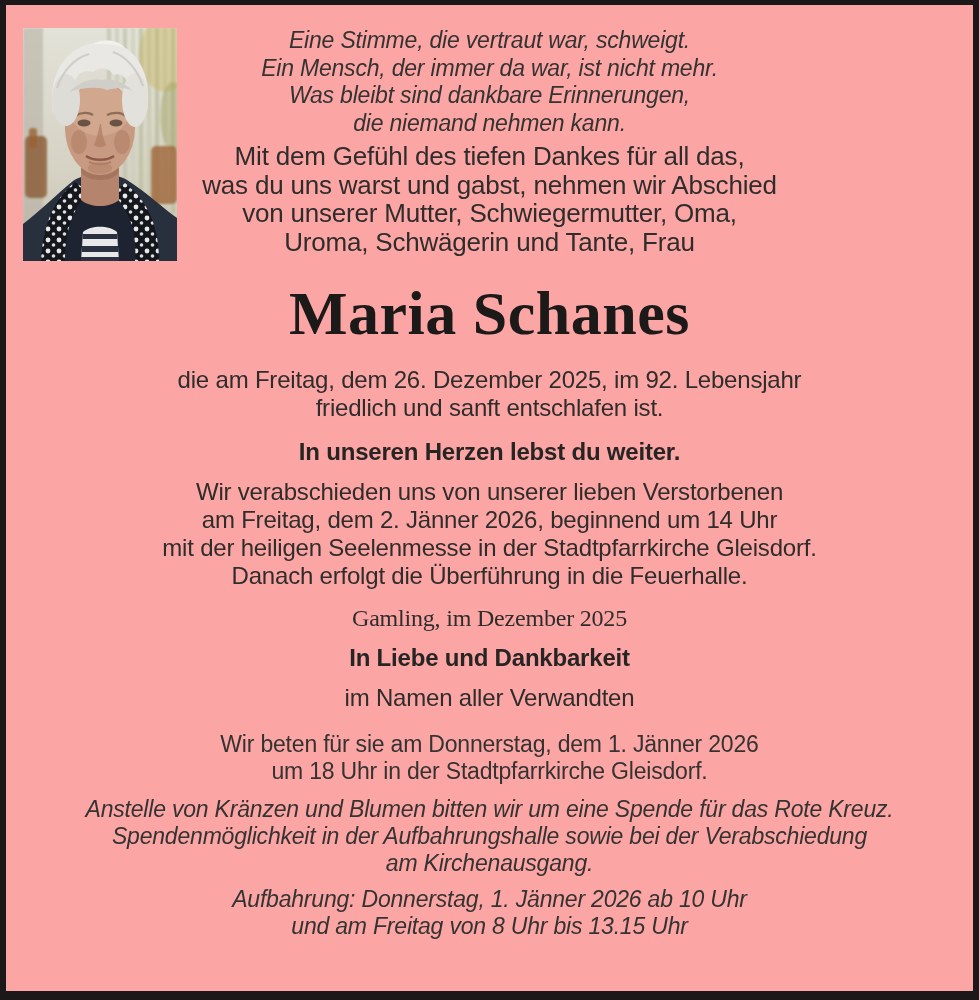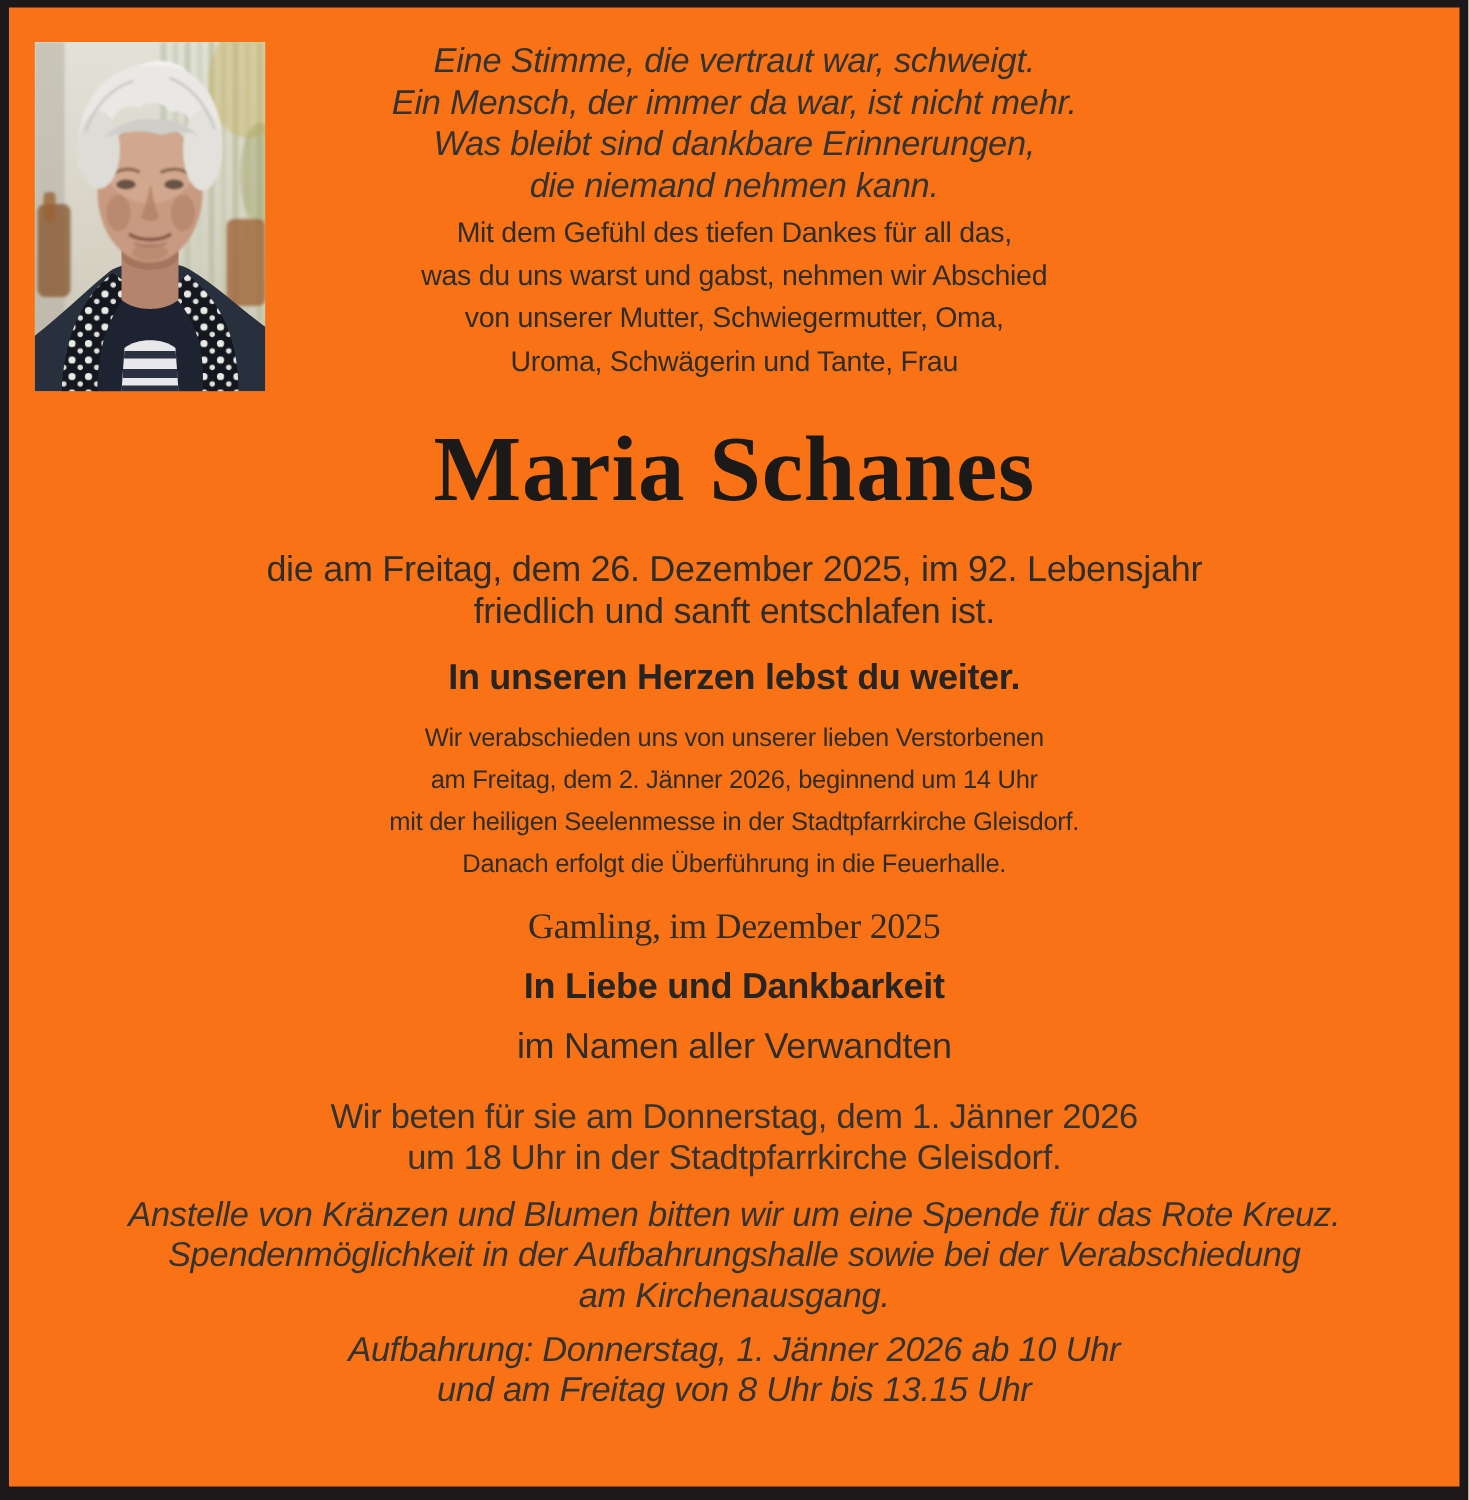--- a/index.html
+++ b/index.html
@@ -7,21 +7,21 @@
   .page {
     position:relative;
     width:979px; height:1000px;
     background:#1c1819;
     font-family:"Liberation Sans", sans-serif;
     overflow:hidden;
   }
   .card {
     position:absolute;
     left:6px; top:5px; right:6px; bottom:9px;
-    background:#f97316;
+    background:#fca5a5;
   }
   .portrait {
     position:absolute;
     left:17px; top:23px;
     width:154px; height:233px;
     overflow:hidden;
   }
   .portrait svg { display:block; width:154px; height:233px; }
   .content {
     position:absolute;
@@ -32,35 +32,35 @@
   }
   .verse {
     margin-top:22px;
     font-style:italic;
     font-size:23px;
     line-height:27.5px;
     color:#343331;
   }
   .intro {
     margin-top:5px;
-    font-size:19px;
+    font-size:26px;
     line-height:28.5px;
   }
   .deceased-name {
     margin-top:24px;
     font-family:"Liberation Serif", serif;
     font-weight:bold;
     font-size:62px;
     line-height:66px;
     color:#1c1919;
     letter-spacing:0.5px;
   }
   .death-info { margin-top:20px; font-size:24px; line-height:28px; }
   .motto      { margin-top:16px; font-size:24px; line-height:28px; font-weight:700; color:#262523; }
-  .funeral    { margin-top:12px; font-size:17px; line-height:28px; }
+  .funeral    { margin-top:12px; font-size:24px; line-height:28px; }
   .place-date { margin-top:14px; font-size:24px; line-height:28px;font-family:Liberation Serif, serif; }
   .closing    { margin-top:12px; font-size:24px; line-height:28px; font-weight:700; color:#262523; }
   .family     { margin-top:12px; font-size:24px; line-height:28px; }
   .family b   { font-weight:700; color:#262523; }
   .relatives  { margin-top:12px; font-size:24px; line-height:28px; }
   .prayer     { margin-top:19px; font-size:23px; line-height:27px; color:#343331; }
   .donation   { margin-top:11px; font-style:italic; font-size:23px; line-height:27px; color:#343331; }
   .viewing    { margin-top:9px;  font-style:italic; font-size:23px; line-height:27px; color:#343331; }
 </style>
 </head>

